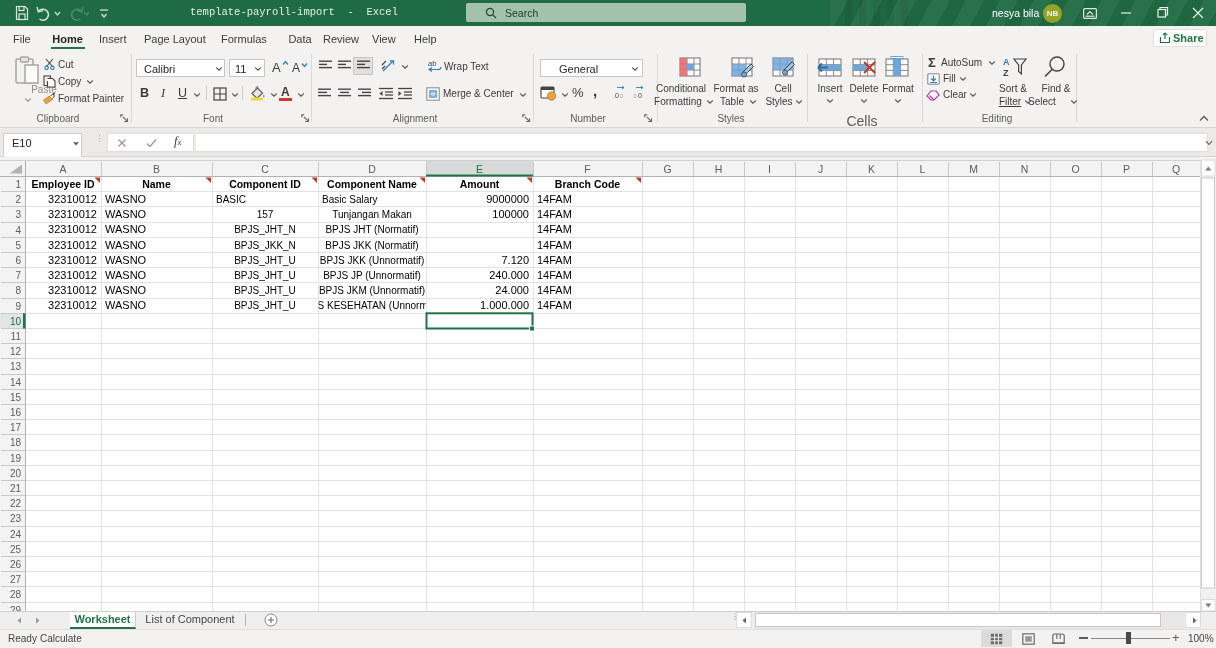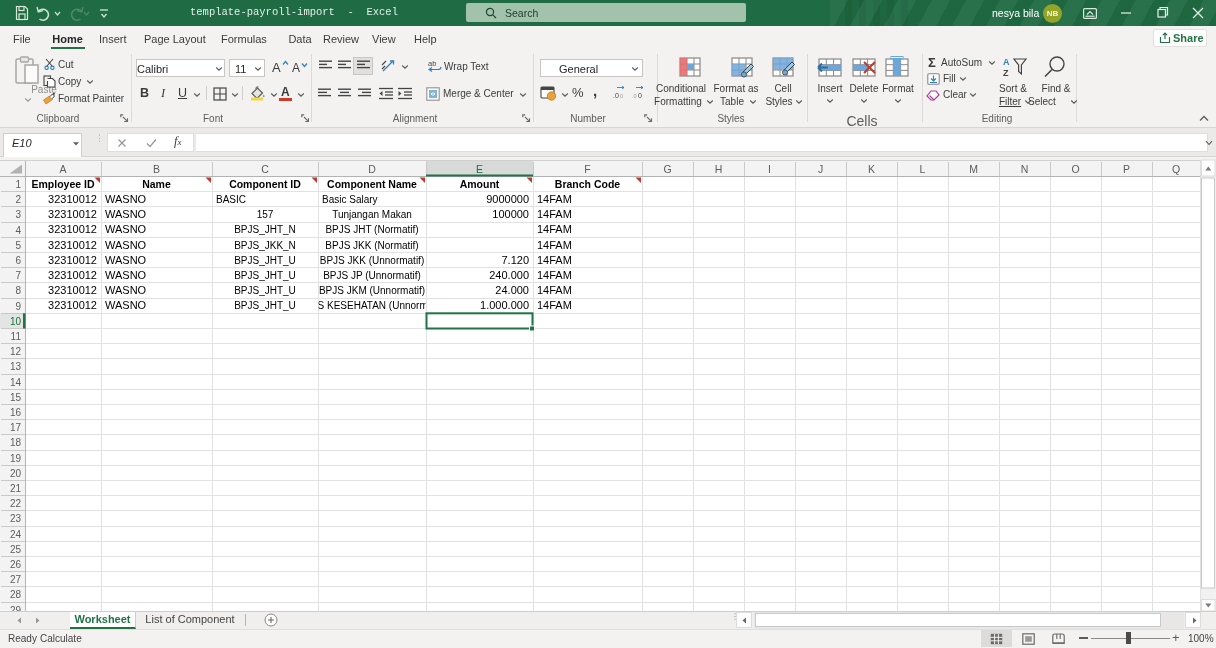--- a/index.html
+++ b/index.html
@@ -124,21 +124,21 @@
 <div style="position:absolute;left:58px;top:76px;font-size:10px;color:#3b3b3b;">Copy</div>
 <svg style="position:absolute;left:86px;top:79px;" width="8" height="6" viewBox="0 0 8 6">
       <path d="M 1.2 1.5 L 4 4.2 L 6.8 1.5" stroke="#5c5c5c" fill="none" stroke-width="1.1"></path>
     </svg>
 <svg style="position:absolute;left:42px;top:92px;" width="14" height="14" viewBox="0 0 14 14">
 <path d="M 1.5 8 l 6 -4 l 3 3.5 l -6.5 4.5 z" fill="#e9a13b" stroke="#c77f28" stroke-width="0.8"></path>
 <path d="M 8 4.5 l 2.5 -2.5 l 2 2 l -2.2 2.7" fill="#f6f4f2" stroke="#444" stroke-width="1"></path>
 <circle cx="11.8" cy="1.8" r="1.1" fill="#444"></circle>
     </svg>
 <div style="position:absolute;left:58px;top:93px;font-size:10px;color:#3b3b3b;">Format Painter</div>
-<div style="position:absolute;left:136px;top:59px;width:89px;height:18px;background:#fff;border:1px solid #c8c6c4;font-size:11px;color:#262626;line-height:18px;padding-left:0;">Calibri</div>
+<div style="position:absolute;left:136px;top:59px;width:89px;height:18px;background:#fff;border:1px solid #c8c6c4;font-size:11px;color:#262626;line-height:18px;padding-left:7px;">Calibri</div>
 <svg style="position:absolute;left:215px;top:66px;" width="8" height="6" viewBox="0 0 8 6">
       <path d="M 1.2 1.5 L 4 4.2 L 6.8 1.5" stroke="#5c5c5c" fill="none" stroke-width="1.1"></path>
     </svg>
 <div style="position:absolute;left:229px;top:59px;width:36px;height:18px;background:#fff;border:1px solid #c8c6c4;font-size:11px;color:#262626;line-height:18px;padding-left:5px;">11</div>
 <svg style="position:absolute;left:254px;top:66px;" width="8" height="6" viewBox="0 0 8 6">
       <path d="M 1.2 1.5 L 4 4.2 L 6.8 1.5" stroke="#5c5c5c" fill="none" stroke-width="1.1"></path>
     </svg>
 <div style="position:absolute;left:272px;top:60px;font-size:13px;color:#3b3b3b;">A</div>
 <svg style="position:absolute;left:282px;top:60px;" width="7" height="6" viewBox="0 0 7 6">
       <path d="M 1 4.5 L 3.5 1.5 L 6 4.5" stroke="#2f7fb8" fill="none" stroke-width="1.2"></path>
@@ -368,21 +368,21 @@
 <svg style="position:absolute;left:1043px;top:55px;" width="24" height="24" viewBox="0 0 24 24">
 <circle cx="14" cy="9" r="7" stroke="#444" fill="none" stroke-width="1.4"></circle>
 <line x1="9" y1="14.5" x2="2" y2="21.5" stroke="#444" stroke-width="1.6"></line>
     </svg>
 <div style="position:absolute;left:1030px;top:83px;width:52px;text-align:center;font-size:10px;color:#3b3b3b;">Find &amp;</div>
 <div style="position:absolute;left:1028px;top:96px;width:52px;text-align:left;font-size:10px;color:#3b3b3b;">Select</div>
 <svg style="position:absolute;left:1070px;top:99px;" width="8" height="6" viewBox="0 0 8 6">
       <path d="M 1.2 1.5 L 4 4.2 L 6.8 1.5" stroke="#5c5c5c" fill="none" stroke-width="1.1"></path>
     </svg>
 <div style="position:absolute;left:0;top:128px;width:1216px;height:29px;background:#eceae8;border-bottom:1px solid #d8d6d4;"></div>
-<div style="position:absolute;left:3px;top:133px;width:79px;height:36px;background:#fff;border:1px solid #d0cecc;font-size:11px;color:#262626;line-height:19px;padding-left:8px;font-style:italic;">E10</div>
+<div style="position:absolute;left:3px;top:133px;width:79px;height:36px;background:#fff;border:1px solid #d0cecc;font-size:11px;color:#262626;line-height:19px;padding-left:8px;">E10</div>
 <svg style="position:absolute;left:72px;top:141px;" width="8" height="6" viewBox="0 0 8 6">
 <path d="M 1 1.2 L 4 4.5 L 7 1.2 Z" fill="#5c5c5c"></path>
     </svg>
 <div style="position:absolute;left:95px;top:136px;width:3px;height:13px;color:#adabab;font-size:9px;line-height:4.4px;letter-spacing:0;">⋮</div>
 <div style="position:absolute;left:107px;top:133px;width:87px;height:19px;background:#fff;border:1px solid #e0dedc;"></div>
 <svg style="position:absolute;left:117px;top:138px;" width="10" height="10" viewBox="0 0 10 10">
 <path d="M 1.5 1.5 L 8.5 8.5 M 8.5 1.5 L 1.5 8.5" stroke="#9a9896" stroke-width="1.3"></path>
     </svg>
 <svg style="position:absolute;left:146px;top:138px;" width="11" height="10" viewBox="0 0 11 10">
 <path d="M 1 5.5 L 4 8.5 L 10 1.5" stroke="#9a9896" fill="none" stroke-width="1.3"></path>

